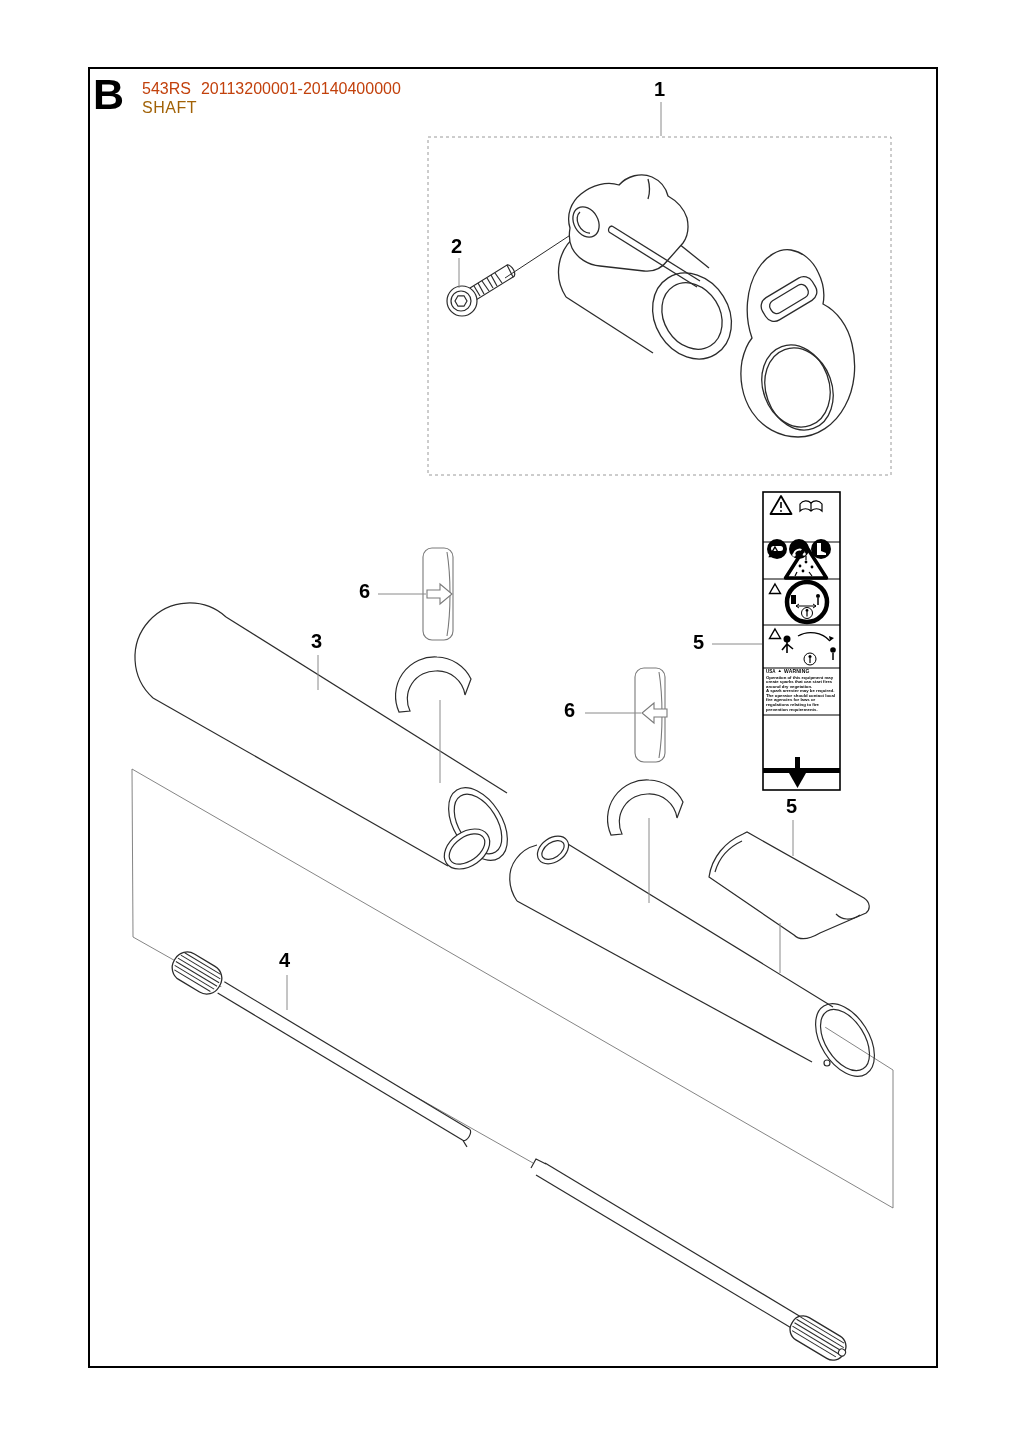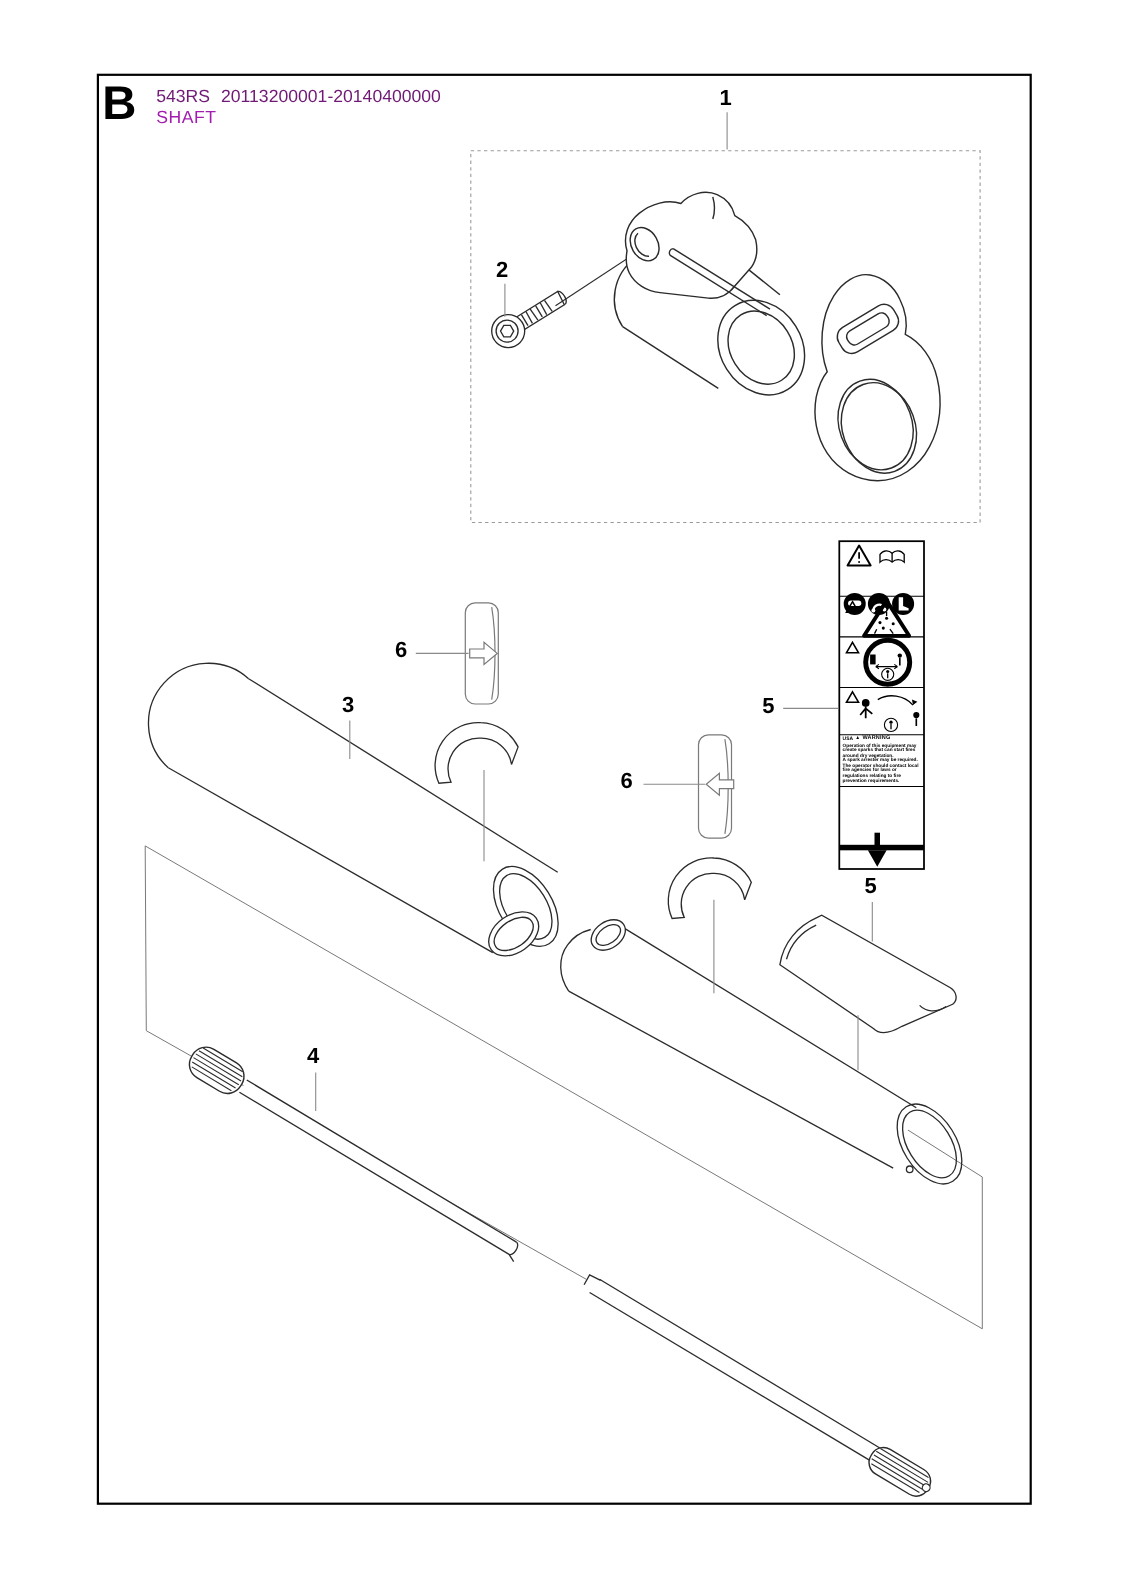--- a/index.html
+++ b/index.html
@@ -3,23 +3,23 @@
 <meta charset="utf-8">
 <style>
   html,body{margin:0;padding:0;background:#e8e8e8;}
   .page{
     position:relative;width:1024px;height:1435px;background:#ffffff;
     font-family:"Liberation Sans",sans-serif;overflow:hidden;
   }
   svg.art{position:absolute;left:0;top:0;width:1024px;height:1435px;}
   .txt{position:absolute;color:#000;white-space:nowrap;}
   .b-letter{left:93px;top:70px;font-size:43px;font-weight:bold;letter-spacing:-1px;}
-  .model-line{left:142px;top:80px;font-size:16px;color:#701a75;}
+  .model-line{left:142px;top:80px;font-size:16px;color:#c2410c;}
   .model-line .sep{display:inline-block;width:10px;}
-  .section-title{left:142px;top:99px;font-size:16px;color:#a21caf;letter-spacing:0.5px;}
+  .section-title{left:142px;top:99px;font-size:16px;color:#a16207;letter-spacing:0.5px;}
   .callout{font-size:20px;font-weight:bold;color:#000;}
   .co-1{left:654px;top:78px;}
   .co-2{left:451px;top:235px;}
   .co-3{left:311px;top:630px;}
   .co-4{left:279px;top:949px;}
   .co-5s{left:693px;top:631px;}
   .co-5b{left:786px;top:795px;}
   .co-6a{left:359px;top:580px;}
   .co-6b{left:564px;top:699px;}
   .sticker-text{

